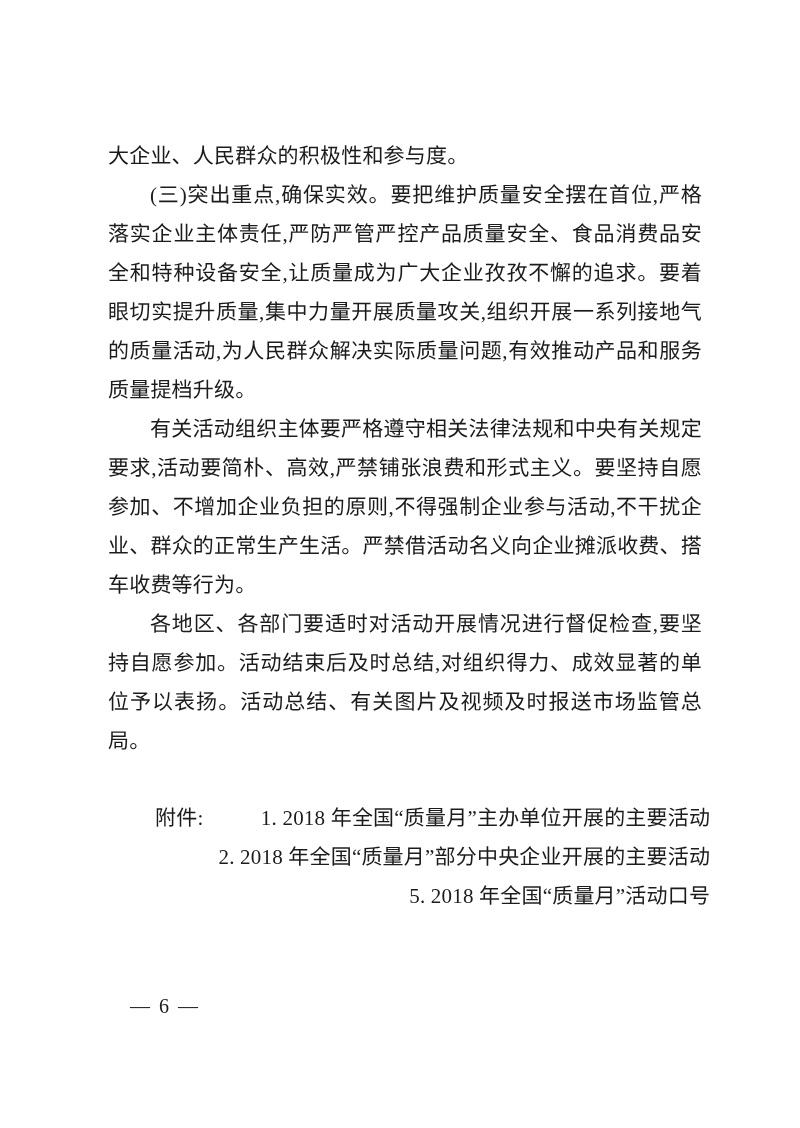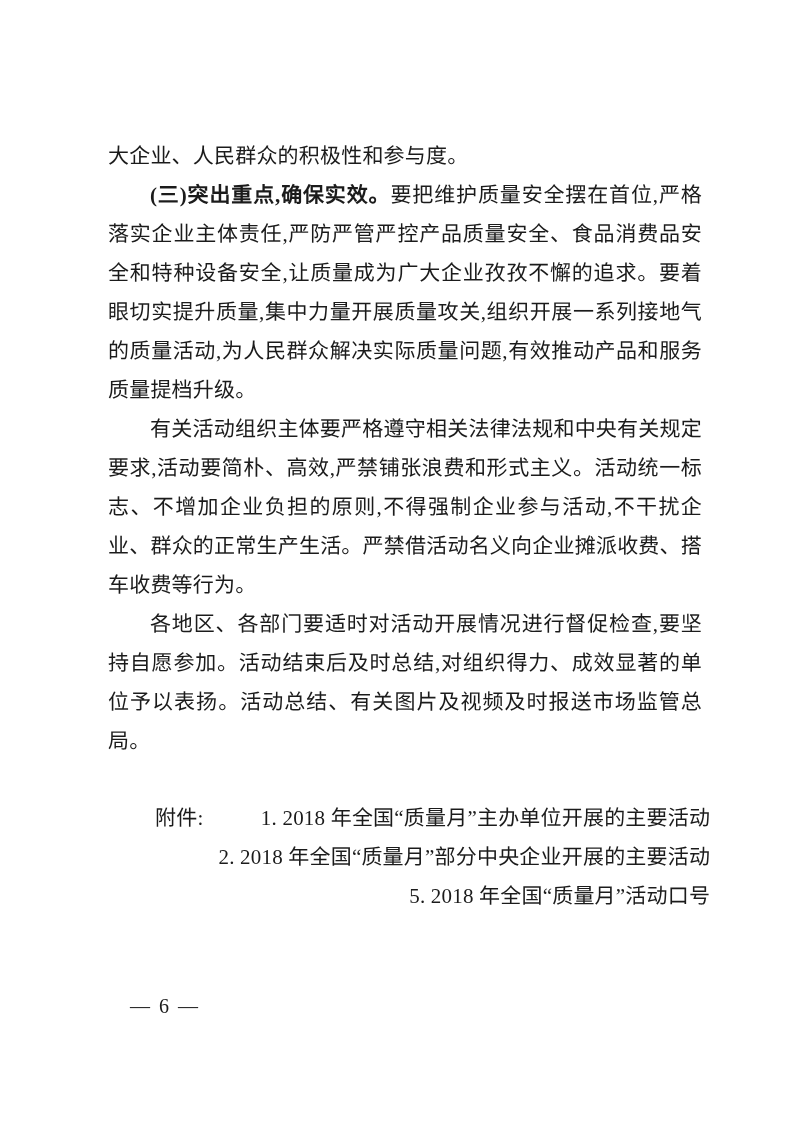--- a/index.html
+++ b/index.html
@@ -23,21 +23,21 @@
     width: 594px;
     font-size: 21px;
     line-height: 39px;
     letter-spacing: 0.2px;
     color: #1b1b1b;
     text-align: justify;
     text-justify: inter-ideograph;
   }
   .para { margin: 0; text-indent: 2em; }
   .para.no-indent { text-indent: 0; }
-  .para .bold-head { font-weight: 700; }
+  .para .bold-head { font-weight: 400; }
   .attachments {
     display: flex;
     align-items: flex-start;
     margin-top: 38px;
     margin-left: 47px;
     text-align: left;
   }
   .attach-label { white-space: nowrap; }
   .attach-items { margin-left: 15px; text-align: right; }
   .attach-item { line-height: 39px; white-space: nowrap; }
@@ -53,21 +53,21 @@
 </head>
 <body>
 
 <div class="page">
   <div class="content">
 
     <p class="para no-indent">大企业、人民群众的积极性和参与度。</p>
 
     <p class="para"><span class="bold-head">(三)突出重点,确保实效。</span><span>要把维护质量安全摆在首位,严格落实企业主体责任,严防严管严控产品质量安全、食品消费品安全和特种设备安全,让质量成为广大企业孜孜不懈的追求。要着眼切实提升质量,集中力量开展质量攻关,组织开展一系列接地气的质量活动,为人民群众解决实际质量问题,有效推动产品和服务质量提档升级。</span></p>
 
-    <p class="para">有关活动组织主体要严格遵守相关法律法规和中央有关规定要求,活动要简朴、高效,严禁铺张浪费和形式主义。活动统一标志、不增加企业负担的原则,不得强制企业参与活动,不干扰企业、群众的正常生产生活。严禁借活动名义向企业摊派收费、搭车收费等行为。</p>
+    <p class="para">有关活动组织主体要严格遵守相关法律法规和中央有关规定要求,活动要简朴、高效,严禁铺张浪费和形式主义。要坚持自愿参加、不增加企业负担的原则,不得强制企业参与活动,不干扰企业、群众的正常生产生活。严禁借活动名义向企业摊派收费、搭车收费等行为。</p>
 
     <p class="para">各地区、各部门要适时对活动开展情况进行督促检查,要坚持自愿参加。活动结束后及时总结,对组织得力、成效显著的单位予以表扬。活动总结、有关图片及视频及时报送市场监管总局。</p>
 
     <div class="attachments">
       <div class="attach-label">附件:</div>
       <div class="attach-items">
         <div class="attach-item">1. 2018 年全国“质量月”主办单位开展的主要活动</div>
         <div class="attach-item">2. 2018 年全国“质量月”部分中央企业开展的主要活动</div>
         <div class="attach-item">5. 2018 年全国“质量月”活动口号</div>
       </div>

